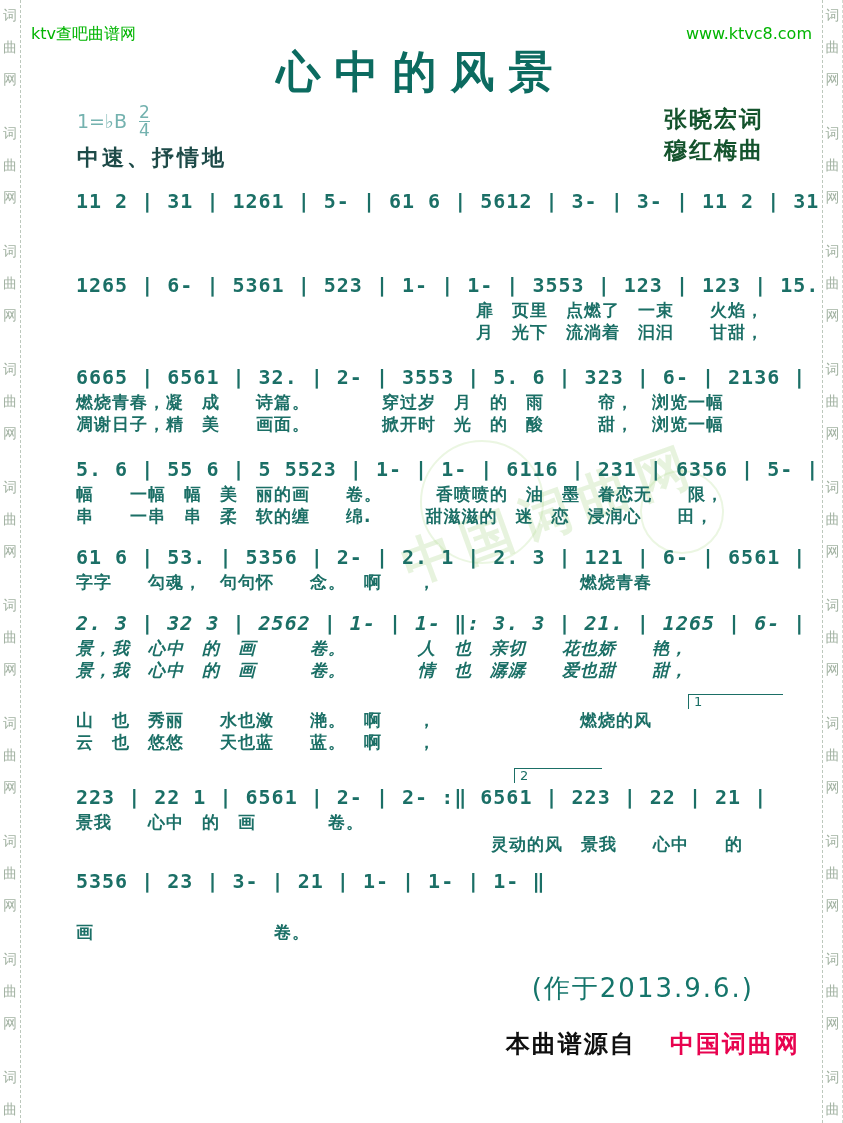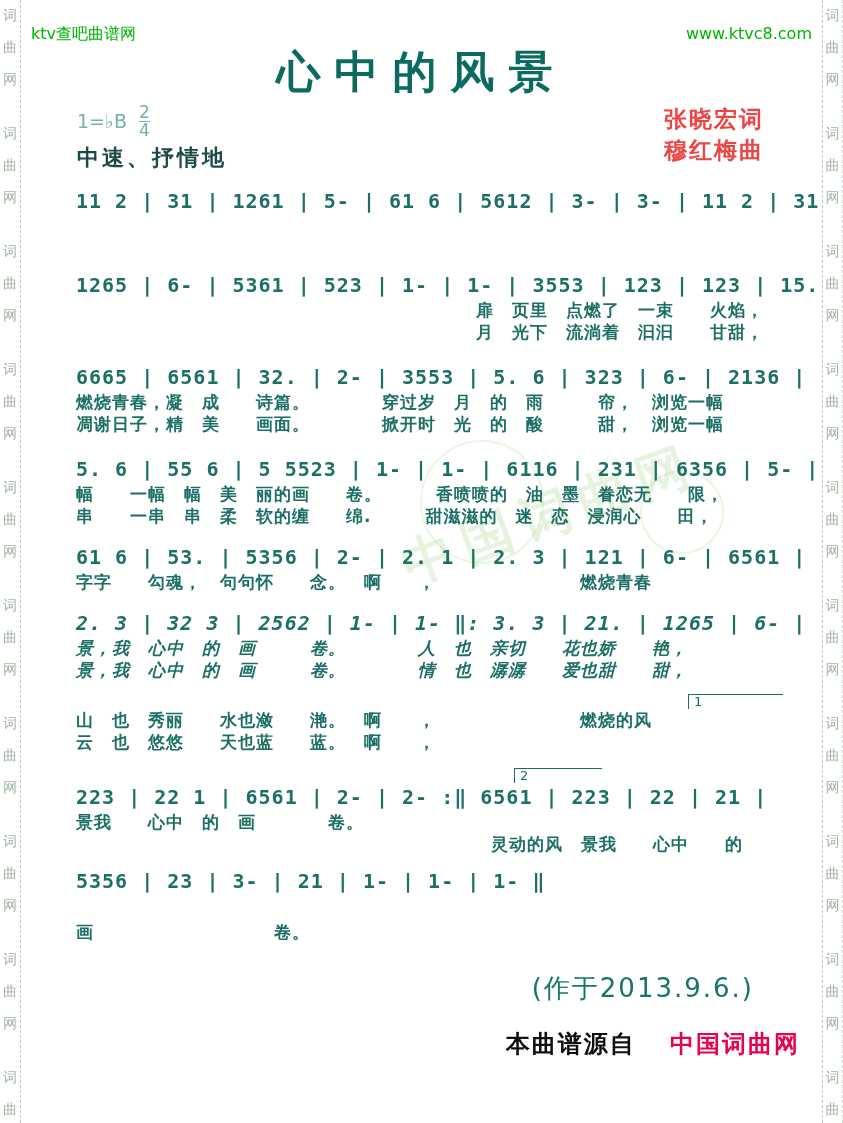--- a/index.html
+++ b/index.html
@@ -23,21 +23,21 @@
   .hdr a{color:#00b400;font-size:16px;text-decoration:none;}
   .title{
     text-align:center;color:#0c6b60;font-weight:bold;font-size:44px;
     letter-spacing:14px;margin-top:2px;line-height:1.15;
   }
   .meta{display:flex;justify-content:space-between;padding:6px 58px 0 56px;}
   .keysig{color:#74b2af;font-size:19px;display:flex;align-items:center;gap:12px;}
   .frac{display:inline-flex;flex-direction:column;text-align:center;line-height:1;font-size:17px;}
   .frac .den{border-top:1px solid #74b2af;}
   .tempo{color:#1d4a48;font-weight:bold;font-size:22px;margin-top:4px;letter-spacing:3px;}
-  .credits{color:#ef4444;font-weight:bold;font-size:23px;text-align:left;line-height:1.35;letter-spacing:2px;}
+  .credits{color:#14532d;font-weight:bold;font-size:23px;text-align:left;line-height:1.35;letter-spacing:2px;}
   
   .score{margin-top:14px;padding-left:55px;position:relative;}
   .system{position:relative;}
   .notation{
     color:#1b6f66;font-weight:bold;font-size:20px;line-height:28px;
     font-family:"DejaVu Sans Mono",monospace;white-space:pre;letter-spacing:1px;
   }
   .lyric{color:#1b6f66;font-weight:bold;font-size:17px;line-height:22px;white-space:pre;letter-spacing:1px;}
   .sys1{margin-bottom:56px;}
   .sys2{margin-bottom:20px;}

